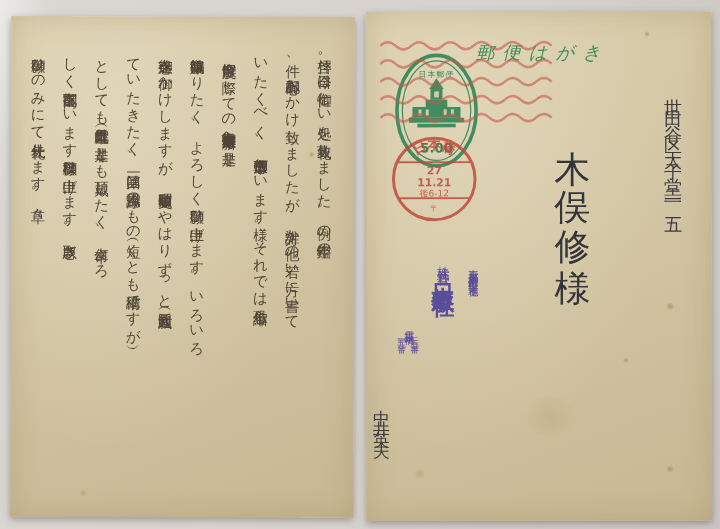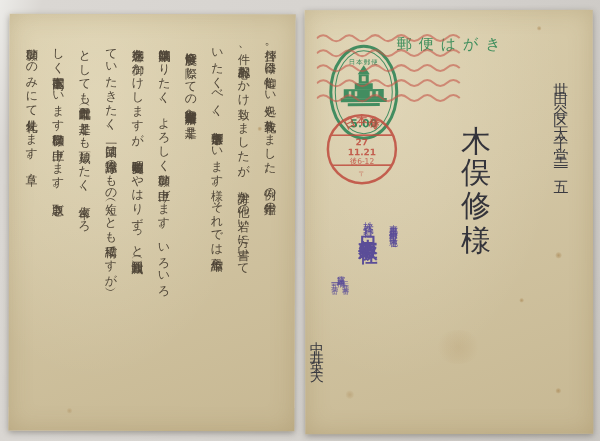--- a/index.html
+++ b/index.html
@@ -30,20 +30,21 @@
   .mcol { margin:0; }
   .mcol:nth-child(2) { margin-top:4px; }
   .mcol:nth-child(4) { margin-top:3px; }
   .mcol:nth-child(8) { margin-top:2px; }
 
   
   .hagaki {
     position:absolute; left:92px; top:25px;
     color:#3e8e5c; font-size:15px; letter-spacing:7px;
     font-family:"DejaVu Serif", serif;
+    font-style:italic;
   }
   .stamp-svg   { position:absolute; left:22px; top:33px; }
   .waves-svg   { position:absolute; left:12px; top:22px; }
   .postmark-svg{ position:absolute; left:18px; top:100px; }
 
   .addr   { position:absolute; left:246px; top:60px;  font-size:15px; letter-spacing:11px; color:#3a3a40; }
   .recip  { position:absolute; left:150px; top:92px;  font-size:30px; letter-spacing:33px; color:#34343b; }
   .sender { position:absolute; left:3px;   top:320px; font-size:14px; letter-spacing:9px;  color:#3a3a40; }
 
   .seal {

